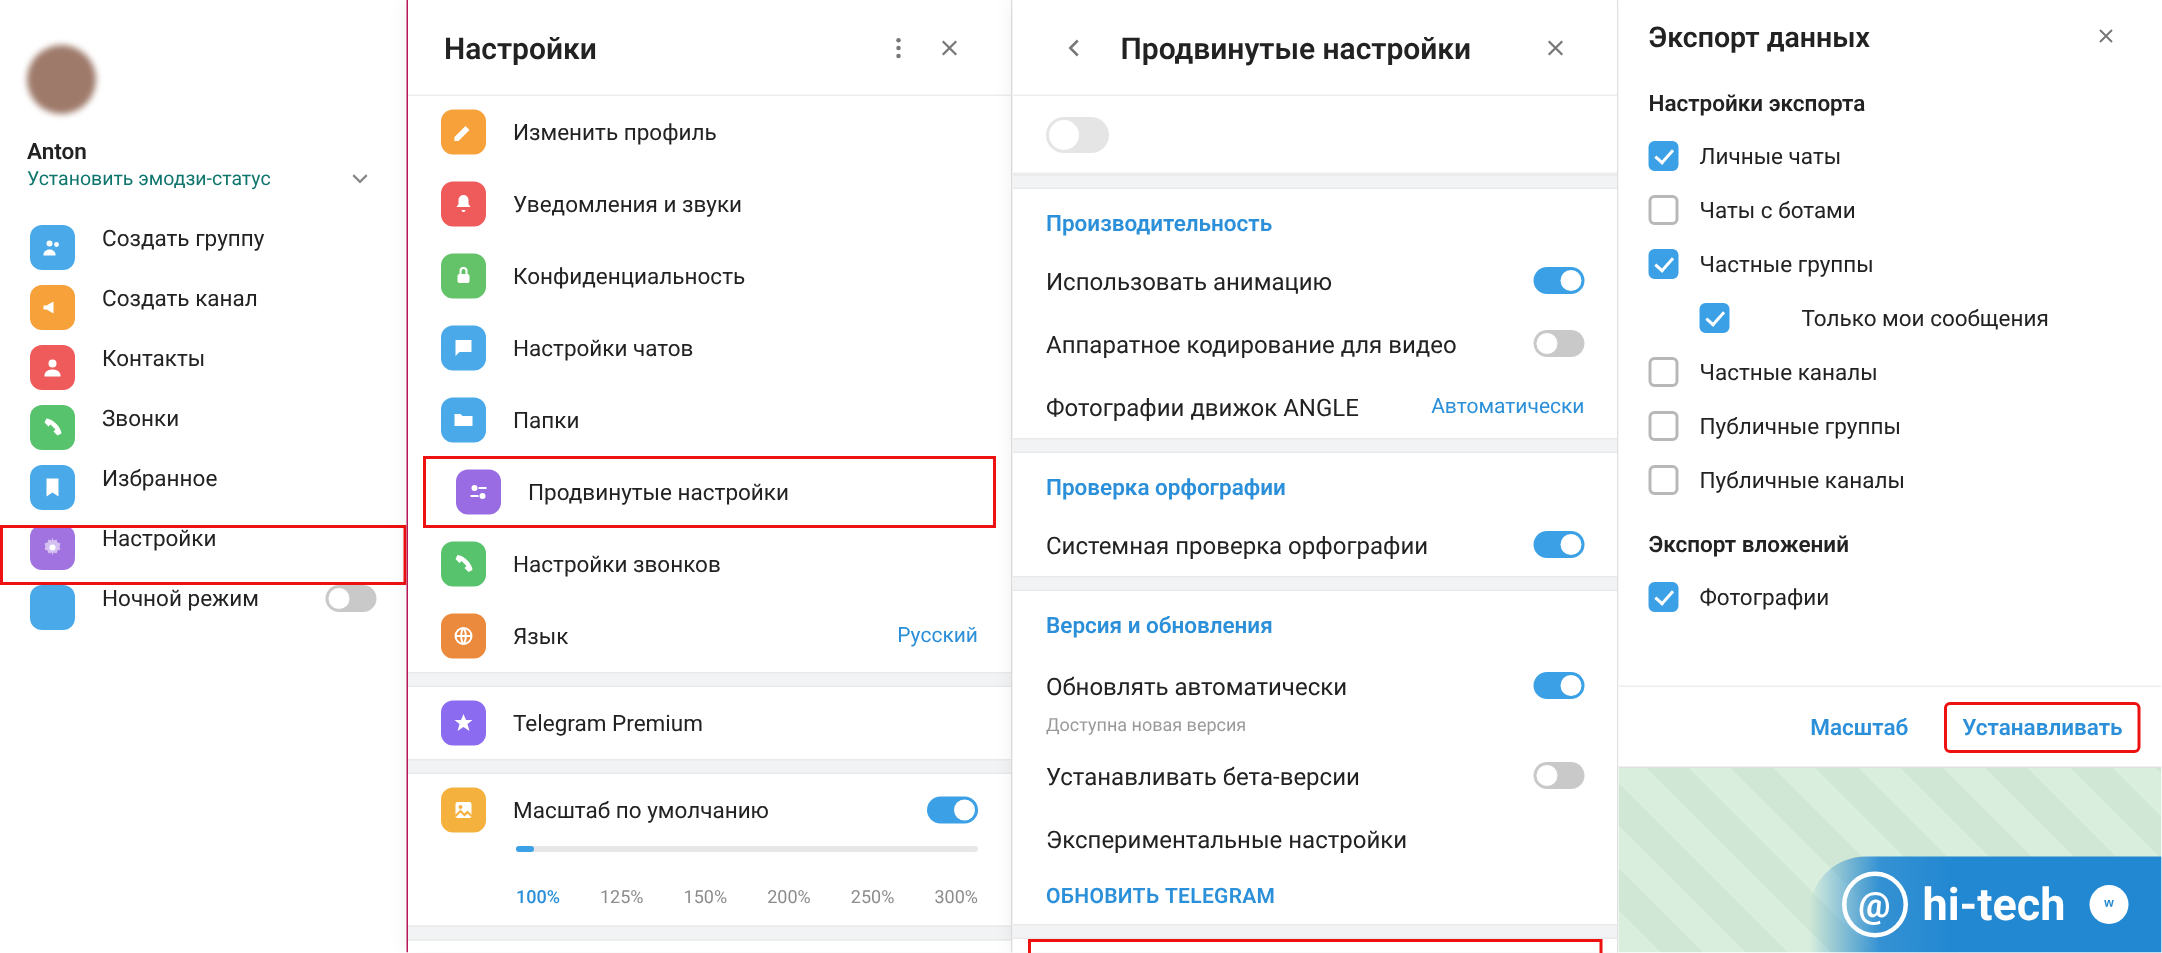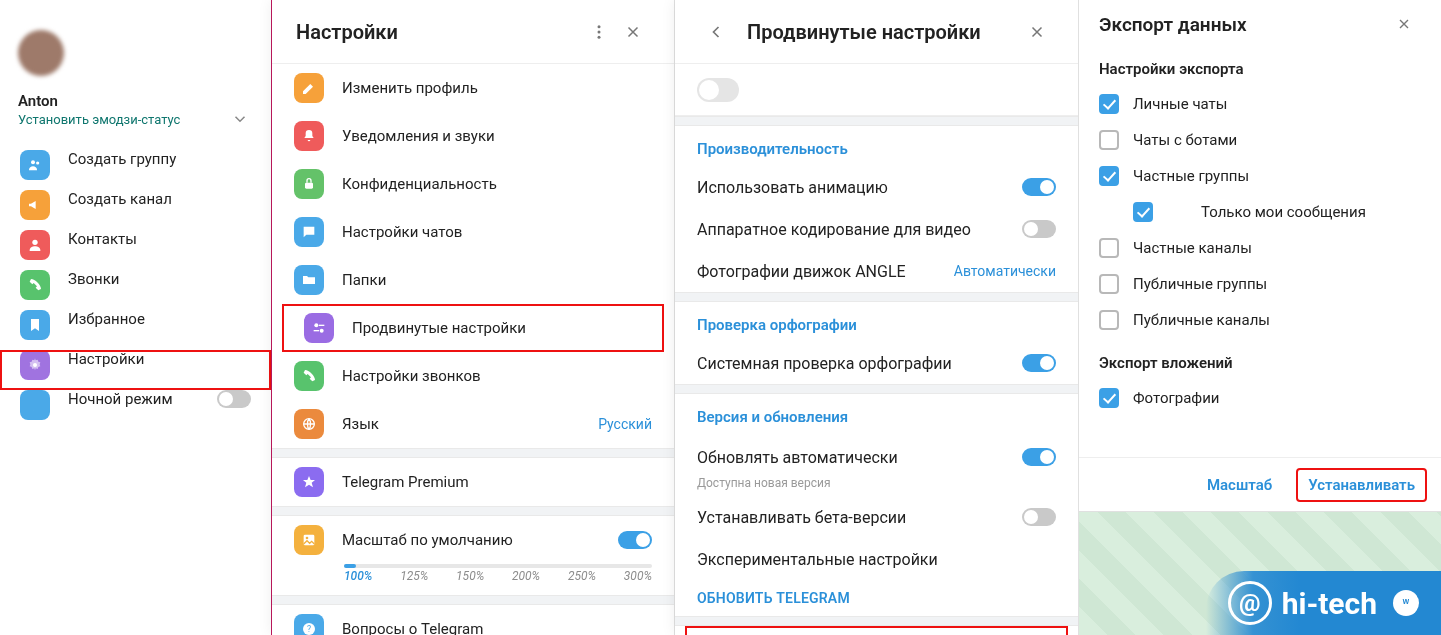--- a/index.html
+++ b/index.html
@@ -52,21 +52,21 @@
   .sep { height:10px; background:#f1f3f5; border-top:1px solid #e9e9e9; border-bottom:1px solid #e9e9e9; }
   .ri { display:flex; align-items:center; height:48px; padding:0 22px; cursor:pointer; }
   .ri.hl-red{ margin:0 10px; }
   .set-ico { width:30px; height:30px; border-radius:8px; display:flex; align-items:center; justify-content:center; margin-right:18px; flex:0 0 30px;}
   .ri .lbl{ font-size:15px; }
   .ri .val{ margin-left:auto; color:#2b90d9; font-size:14px; }
   .ri .sw{ margin-left:auto; }
   .zoom-track{ padding:0 22px 12px 72px; }
   .ztrack{ height:4px; background:#e7e7e7; position:relative; border-radius:2px;}
   .ztrack .seg{ position:absolute; top:0; height:4px; background:#3ba0e6; width:4%; border-radius:2px;}
-  .zlabels{ display:flex; justify-content:space-between; font-size:12px; color:#8c8c8c; margin-top:1px;font-style:italic;}
+  .zlabels{ display:flex; justify-content:space-between; font-size:12px; color:#8c8c8c; margin-top:23px;}
   .zlabels span.cur{ color:#2b90d9; font-weight:500;}
 
   
   .c3-back{ margin-right:14px; color:#777; }
   .sect-head{ padding:14px 22px 8px; color:#2b90d9; font-weight:600; font-size:15px; }
   .row3{ display:flex; align-items:center; min-height:42px; padding:4px 22px; }
   .row3 .lbl{ font-size:16px; }
   .row3 .val{ margin-left:auto; color:#2b90d9; font-size:14px;}
   .row3 .sw{ margin-left:auto;}
   .sub{ font-size:12px; color:#9a9a9a; padding:0 22px 6px;}

